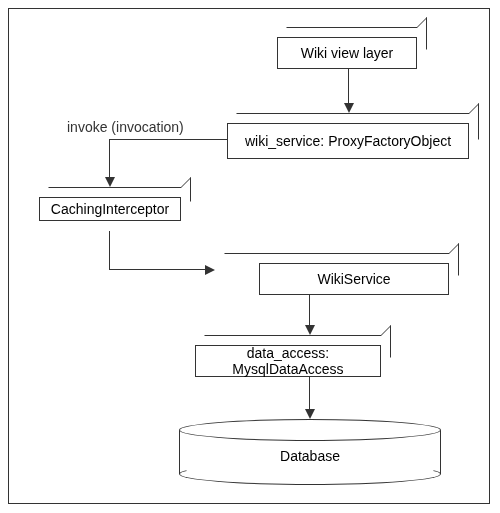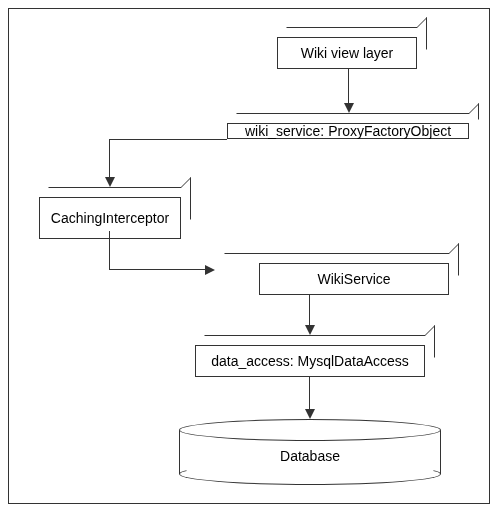--- a/index.html
+++ b/index.html
@@ -143,33 +143,34 @@
       <div class="top"></div>
         <div class="side"></div>
       <div class="front">
           <span>Wiki view layer</span>
         </div>
     </div>
 
     <div class="arrow-line" style="left:339px; top:60px; width:1px; height:34px;"></div>
     <div class="arrow-head down" style="left:334.5px; top:94px;"></div>
 
-    <div class="box3d" style="left:218px; top:114px; width:242px; height:16px;">
+    <div class="box3d" style="left:218px; top:114px; width:242px; height:36px;">
       <div class="top"></div>
         <div class="side"></div>
       <div class="front">
           <span>wiki_service: ProxyFactoryObject</span>
         </div>
     </div>
 
     <div class="arrow-line" style="left:100px; top:130px; width:118px; height:1px;"></div>
     <div class="arrow-line" style="left:100px; top:130px; width:1px; height:38px;"></div>
     <div class="arrow-head down" style="left:95.5px; top:168px;"></div>
-
-    <div class="box3d" style="left:30px; top:188px; width:142px; height:42px;">
+    <div class="edge-label" style="left:58px; top:110px;">invoke (invocation)</div>
+
+    <div class="box3d" style="left:30px; top:188px; width:142px; height:24px;">
       <div class="top"></div>
         <div class="side"></div>
       <div class="front">
           <span>CachingInterceptor</span>
         </div>
     </div>
 
     <div class="arrow-line" style="left:100px; top:222px; width:1px; height:38px;"></div>
     <div class="arrow-line" style="left:100px; top:260px; width:96px; height:1px;"></div>
     <div class="arrow-head right" style="left:196px; top:255.5px;"></div>
@@ -178,21 +179,21 @@
       <div class="top"></div>
         <div class="side"></div>
       <div class="front">
           <span>WikiService</span>
         </div>
     </div>
 
     <div class="arrow-line" style="left:300px; top:286px; width:1px; height:30px;"></div>
     <div class="arrow-head down" style="left:295.5px; top:316px;"></div>
 
-    <div class="box3d" style="left:186px; top:336px; width:230px; height:32px;">
+    <div class="box3d" style="left:186px; top:336px; width:186px; height:32px;">
       <div class="top"></div>
         <div class="side"></div>
       <div class="front">
           <span>data_access: MysqlDataAccess</span>
         </div>
     </div>
 
     <div class="arrow-line" style="left:300px; top:368px; width:1px; height:32px;"></div>
     <div class="arrow-head down" style="left:295.5px; top:400px;"></div>
 

